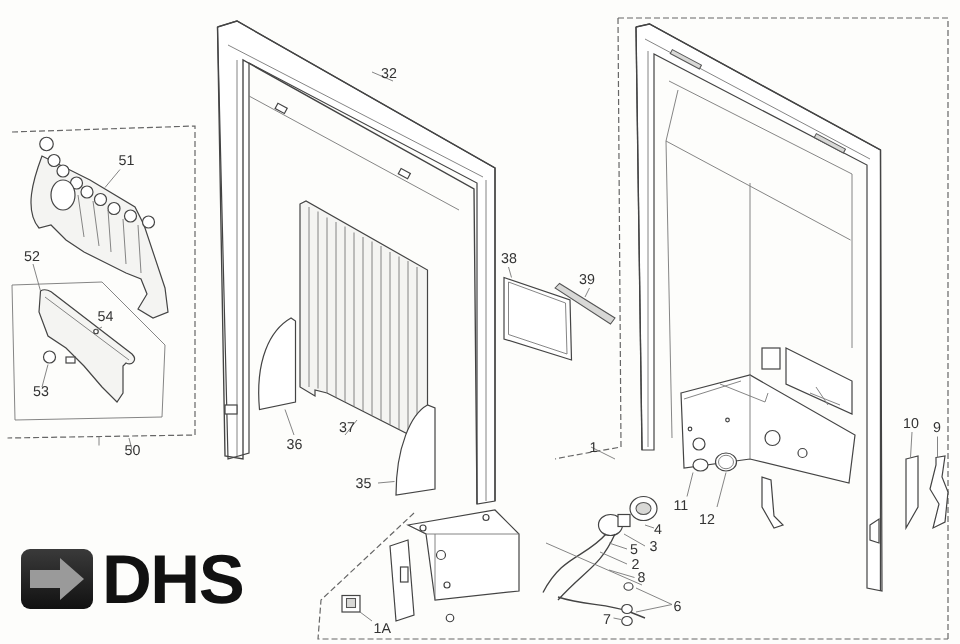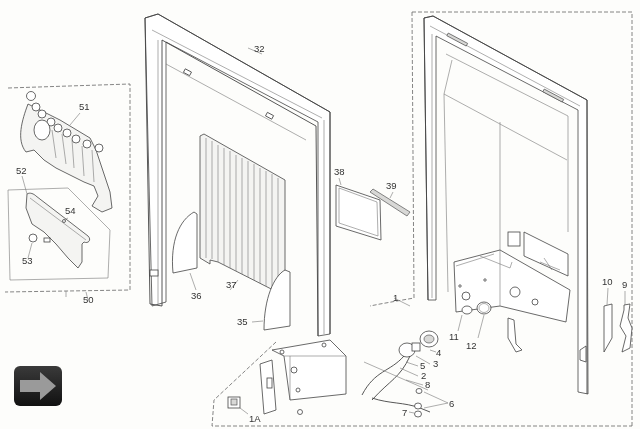--- a/index.html
+++ b/index.html
@@ -232,13 +232,14 @@
     <text class="callout" x="249" y="422">1A</text>
   </g>
 </svg>
 
 <div class="logo">
   <div class="logo-box">
     <svg width="48" height="40" viewBox="0 0 48 40">
       <polygon points="6,14 26,14 26,6 42,20 26,34 26,26 6,26" fill="#9a9a9a"></polygon>
     </svg>
   </div>
+  <div class="logo-text">DHS</div>
 </div>
 
 </body></html>

